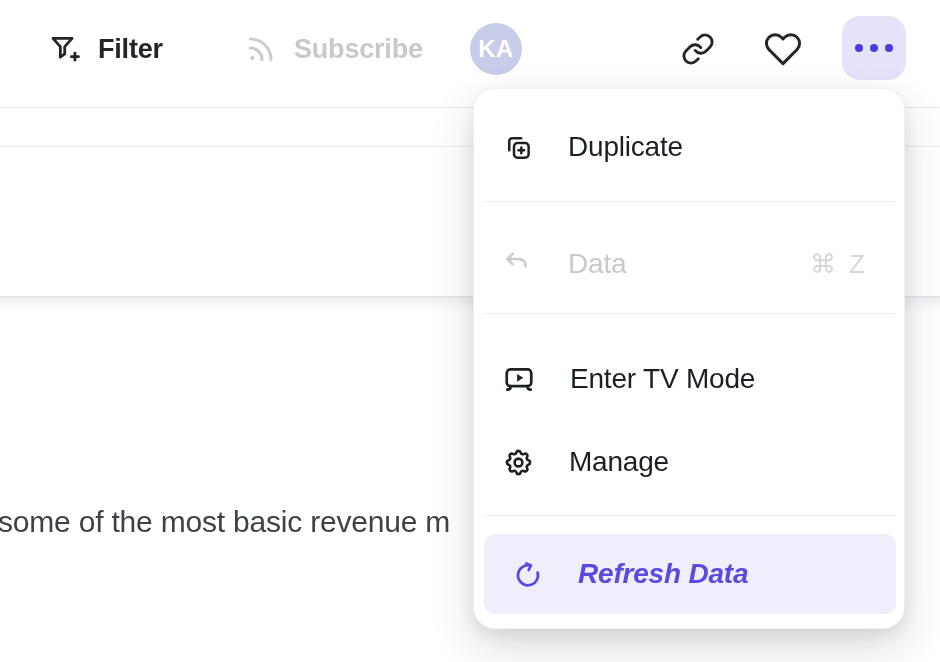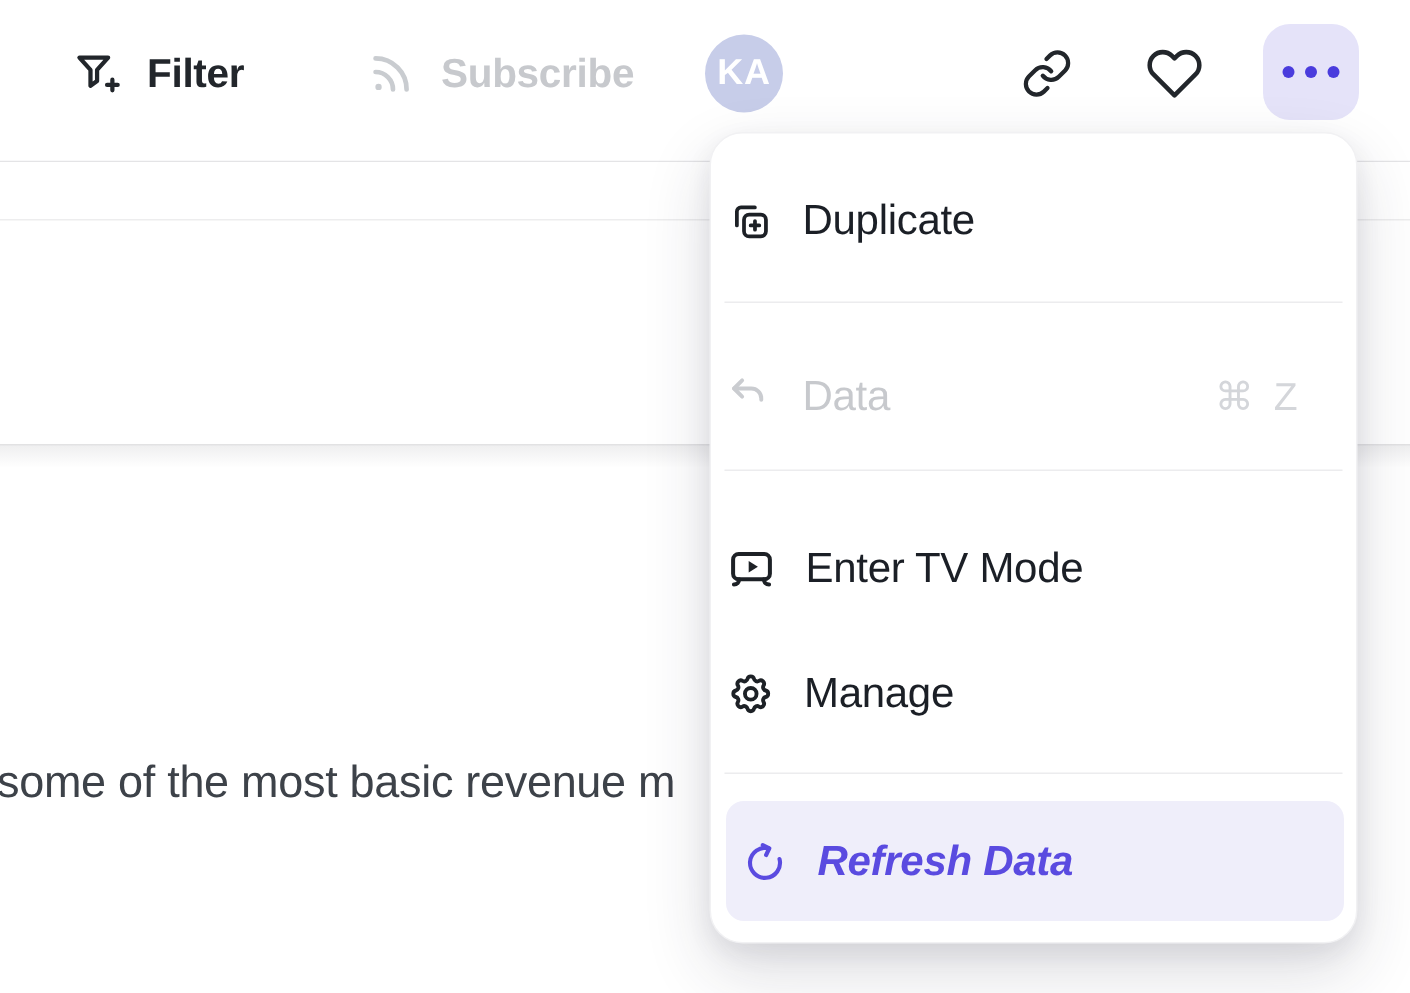--- a/index.html
+++ b/index.html
@@ -50,21 +50,21 @@
   .heart-btn{left:760px;top:26px;width:46px;height:46px;}
   .ellipsis-btn{left:842px;top:16px;width:64px;height:64px;border-radius:18px;
     background:var(--ellipsis-bg);display:flex;align-items:center;justify-content:center;gap:7px;}
   .dot{width:8px;height:8px;border-radius:50%;background:var(--ellipsis-dot);}
 
   
   .menu-panel{position:absolute;left:473px;top:88px;width:432px;height:541px;z-index:3;
     background:#fff;border:1px solid #f1f1f3;border-radius:22px;
     box-shadow:0 6px 16px rgba(40,40,60,.08), 0 18px 44px rgba(40,40,60,.16);}
   .menu-row{position:absolute;left:0;width:432px;height:64px;display:flex;align-items:center;
-    padding-left:11px;gap:20px;cursor:pointer;}
+    padding-left:29px;gap:35px;cursor:pointer;}
   .menu-icon{display:inline-flex;color:#1d2126;flex:0 0 auto;}
   .menu-label{font-size:28px;font-weight:500;color:var(--menu-text);letter-spacing:-0.2px;}
   .row-duplicate{top:26px;}
   .row-undo{top:143px;cursor:default;}
   .row-undo .menu-icon{color:#caccd0;}
   .row-undo .menu-label{color:var(--disabled);}
   .shortcut{position:absolute;right:38px;font-size:26px;color:var(--shortcut);letter-spacing:3px;}
   .row-tv{top:258px;}
   .row-manage{top:341px;}
   .menu-divider{position:absolute;left:9px;width:412px;height:1px;background:var(--divider);}

